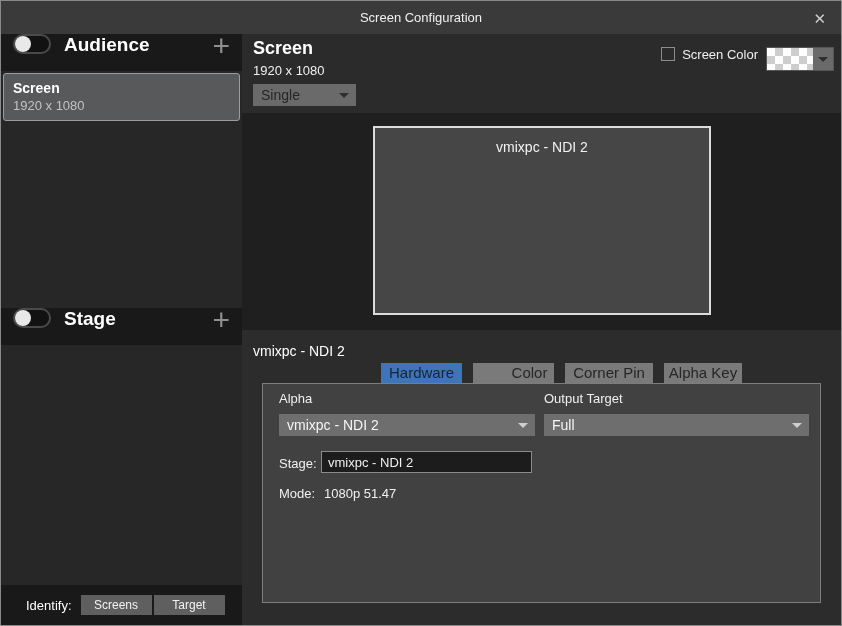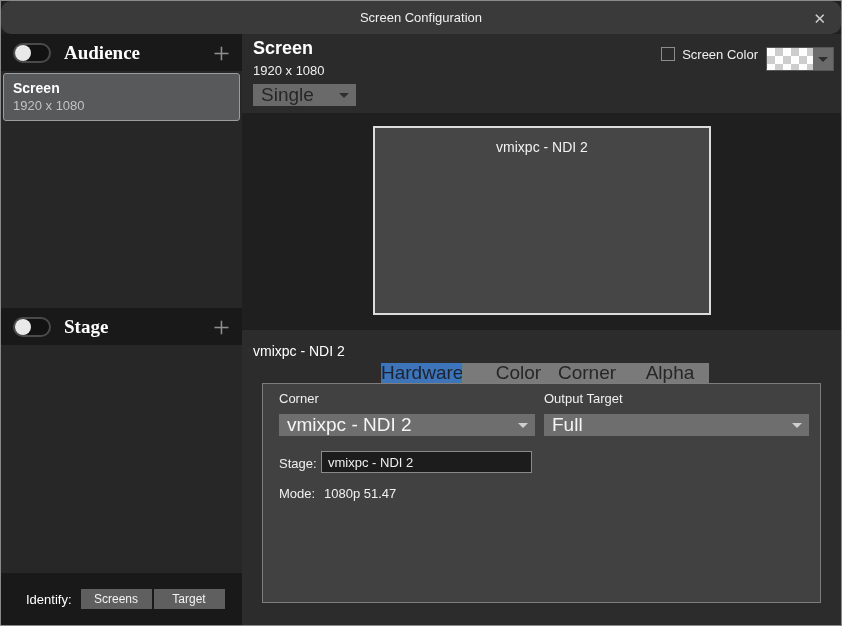--- a/index.html
+++ b/index.html
@@ -2,46 +2,46 @@
 <html><head>
 <meta charset="utf-8">
 <style>
   * { margin:0; padding:0; box-sizing:border-box; }
   body { background:#555; font-family:"Liberation Sans", sans-serif; }
   .window { position:relative; width:842px; height:626px; background:#1f1f1f;
             border:1px solid #8a8a8a; overflow:hidden; }
 
   
   .titlebar { position:absolute; left:0; top:0; right:0; height:33px; background:#3a3a3a;
-              display:flex; align-items:center; justify-content:center;border-radius:10px; }
+              display:flex; align-items:center; justify-content:center; }
   .titlebar-text { color:#f0f0f0; font-size:13px; }
   .close-btn { position:absolute; right:15px; top:50%; transform:translateY(-50%);
                color:#cfcfcf; font-size:15px; line-height:1; cursor:default; }
 
   
   .sidebar { position:absolute; left:0; top:33px; width:241px; bottom:0; background:#272727; }
   .section-header { position:absolute; left:0; right:0; height:37px; background:#191919;
-                    display:flex; align-items:center; padding:0 12px;font-family:Liberation Serif, serif; }
+                    display:flex; align-items:flex-start; padding:0 12px; }
   .audience-header { top:0; }
   .stage-header { top:274px; }
   .toggle { position:relative; width:38px; height:20px; border:2px solid #4a4a4a;
             border-radius:12px; background:#121212; flex:0 0 auto; }
   .toggle-knob { position:absolute; left:0; top:0; width:16px; height:16px;
                  border-radius:50%; background:#e9e9e9; }
   .section-label { color:#ffffff; font-weight:bold; font-size:19px; margin-left:13px; }
   .plus-btn { margin-left:auto; color:#8f8f8f; font-size:30px; font-weight:200; line-height:24px; }
 
   .screen-list { position:absolute; left:0; right:0; top:37px; height:237px; }
   .screen-item { margin:2px; background:#58595a; border:1px solid #9c9c9c; border-radius:3px;
                  padding:6px 9px 7px 9px; }
   .item-name { color:#ffffff; font-weight:bold; font-size:14px; }
   .item-res { color:#c2c2c2; font-size:13px; margin-top:2px; }
   .stage-list { position:absolute; left:0; right:0; top:311px; bottom:36px; }
 
-  .identify-bar { position:absolute; left:0; right:0; bottom:0; height:52px; background:#191919;
+  .identify-bar { position:absolute; left:0; right:0; bottom:0; height:40px; background:#191919;
                   display:flex; align-items:center; padding-left:25px; }
   .identify-label { color:#ffffff; font-size:13px; margin-right:9px; }
   .identify-btn { background:#5f5f5f; color:#f2f2f2; font-size:12px; height:20px; line-height:20px;
                   width:71px; text-align:center; margin-right:2px; }
 
   
   .main { position:absolute; left:241px; top:33px; right:0; bottom:0; }
 
   .main-header { position:absolute; left:0; right:0; top:0; height:79px; background:#2b2b2b; }
   .main-title { position:absolute; left:11px; top:4px; color:#ffffff; font-weight:bold; font-size:18px; }
@@ -50,40 +50,40 @@
   .screen-color-row { position:absolute; top:13px; right:7px; display:flex; align-items:flex-start; }
   .checkbox { width:14px; height:14px; border:1px solid #8c8c8c; background:#2b2b2b; }
   .sc-label { color:#f0f0f0; font-size:13px; margin:0 8px 0 7px; }
   .swatch { display:flex; border:1px solid #555; }
   .checker { width:46px; height:22px;
              background-image:conic-gradient(#cdcdcd 25%, #ffffff 0 50%, #cdcdcd 0 75%, #ffffff 0);
              background-size:16px 16px; }
   .swatch-arrow { width:20px; height:22px; background:#6a6a6a;
                   display:flex; align-items:center; justify-content:center; }
 
-  .dropdown { position:absolute; height:22px; background:#6e6e6e; color:#f5f5f5; font-size:19px;
+  .dropdown { position:absolute; height:22px; background:#6e6e6e; color:#f5f5f5; font-size:14px;
               display:flex; align-items:center; padding-left:8px; }
   .arrow { position:absolute; right:7px; top:9px; width:0; height:0;
            border-left:5px solid transparent; border-right:5px solid transparent;
            border-top:5px solid #cfcfcf; }
   .arrow-dark { border-top-color:#2e2e2e; }
   .tri-dark { width:0; height:0; border-left:5px solid transparent; border-right:5px solid transparent;
               border-top:5px solid #2e2e2e; }
   .single-dd { left:11px; top:50px; width:103px; background:#6a6a6a; color:#262626; }
 
   .preview-area { position:absolute; left:0; right:0; top:79px; height:217px; background:#1f1f1f; }
   .preview-box { position:absolute; left:131px; top:13px; width:338px; height:189px;
                  background:#464646; border:2px solid #dcdcdc; }
   .preview-label { display:block; text-align:center; margin-top:11px; color:#f2f2f2; font-size:14px; }
 
   .output-panel { position:absolute; left:0; right:0; top:296px; bottom:0; background:#2c2c2c; }
   .panel-title { position:absolute; left:11px; top:13px; color:#ffffff; font-size:14px; }
   .tabs { position:absolute; left:139px; top:33px; display:flex; }
-  .tab { height:20px; line-height:20px; text-align:center; font-size:19px;
-         background:#7a7a7a; color:#262626; margin-right:0; }
+  .tab { height:20px; line-height:20px; text-align:center; font-size:15px;
+         background:#7a7a7a; color:#262626; margin-right:11px; }
   .tab-0 { width:81px; } .tab-1 { width:81px;padding-left:32px; } .tab-2 { width:88px; } .tab-3 { width:78px; }
   .tab.active { background:#3e74b9; color:#1c2430; }
 
   .group-box { position:absolute; left:20px; top:53px; width:559px; height:220px;
                background:#414141; border:1px solid #7d7d7d; }
   .gb-label { position:absolute; color:#f0f0f0; font-size:13px; }
   .lbl-output { left:16px; top:7px; }
   .lbl-target { left:281px; top:7px; }
   .dd-output { left:16px; top:30px; width:256px; }
   .dd-target { left:281px; top:30px; width:265px; }
@@ -171,21 +171,21 @@
       <div class="panel-title">vmixpc - NDI 2</div>
 
       <div class="tabs">
         <span class="tab tab-0 active">Hardware</span>
         <span class="tab tab-1">Color</span>
         <span class="tab tab-2">Corner Pin</span>
         <span class="tab tab-3">Alpha Key</span>
       </div>
 
       <div class="group-box">
-        <span class="gb-label lbl-output">Corner</span>
+        <span class="gb-label lbl-output">Alpha</span>
         <div class="dropdown dd-output">
           <span>vmixpc - NDI 2</span>
           <span class="arrow"></span>
         </div>
 
         <span class="gb-label lbl-target">Output Target</span>
         <div class="dropdown dd-target">
           <span>Full</span>
           <span class="arrow"></span>
         </div>

